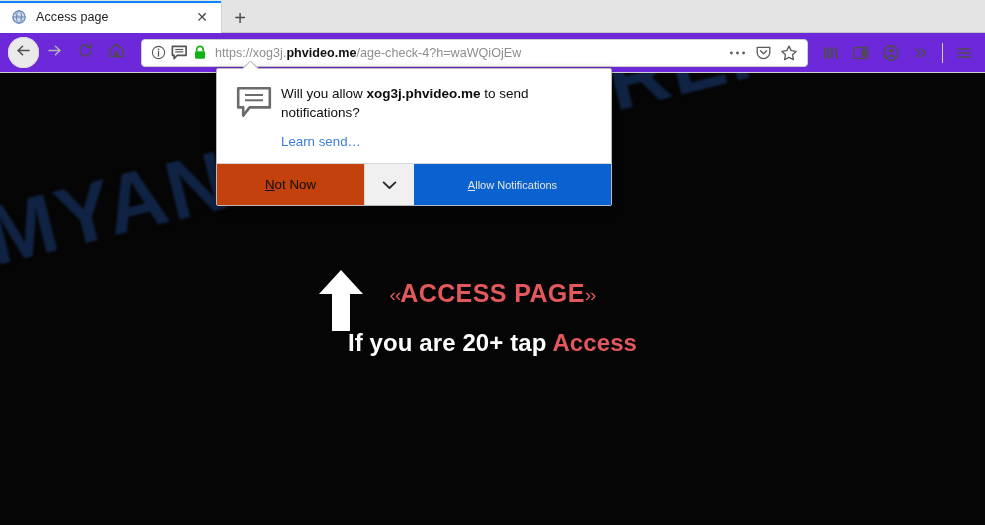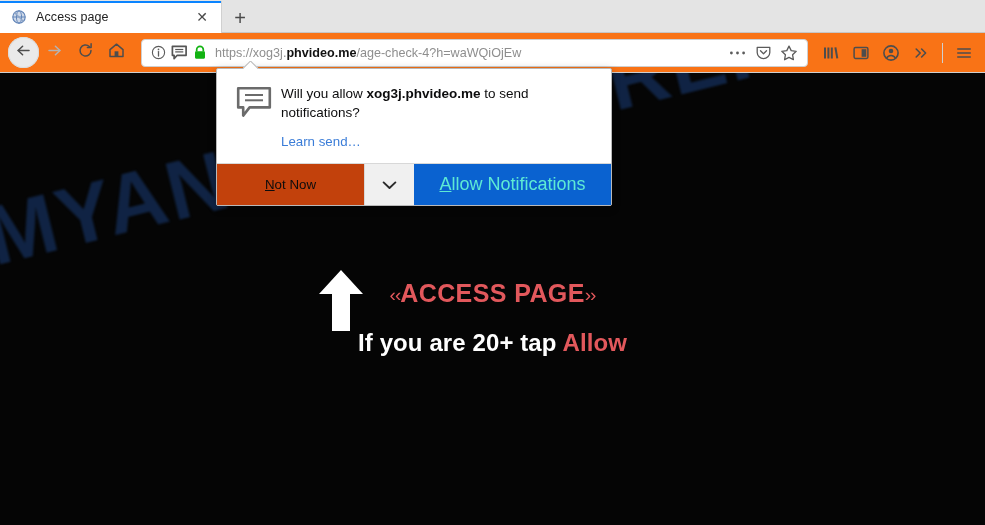--- a/index.html
+++ b/index.html
@@ -27,21 +27,21 @@
   .tab-close{
     width:22px;height:22px;margin-right:8px;flex:0 0 auto;display:flex;align-items:center;justify-content:center;
     color:#4a4a4a;font-size:14px;line-height:1;border-radius:3px;
   }
   .newtab{
     width:32px;height:30px;display:flex;align-items:center;justify-content:center;
     color:#4a4a4a;font-size:20px;line-height:1;font-weight:400;margin-left:2px;
   }
 
   
-  .navbar{height:39px;background:#f97316;display:flex;align-items:center;position:relative;flex:0 0 auto;border-bottom:1px solid #cfcfcf;}
+  .navbar{height:39px;background:#6d28d9;display:flex;align-items:center;position:relative;flex:0 0 auto;border-bottom:1px solid #cfcfcf;}
   .navbtn{width:31px;height:31px;display:flex;align-items:center;justify-content:center;flex:0 0 auto;color:#4d4d4d;}
   .navbtn.first{margin-left:8px;border-radius:50%;background:#eaeaea;box-shadow:inset 0 0 0 1px #dcdcdc;}
   .navbtn.disabled{color:#b4b4b4;}
 
   
   .urlbar{
     flex:1;height:28px;margin:0 8px 0 9px;background:#fff;border:1px solid #cfcfcf;border-radius:4px;
     display:flex;align-items:center;box-sizing:border-box;min-width:0;position:relative;
   }
   .ub-icon{flex:0 0 auto;display:flex;align-items:center;justify-content:center;}
@@ -118,21 +118,21 @@
     flex:1;background:#c2410c;display:flex;align-items:center;justify-content:center;
     font-size:13.3px;color:#0c0c0d;border-right:1px solid #d8d8d8;box-sizing:border-box;
   }
   .btn-notnow u{text-decoration:underline;}
   .btn-caret{
     width:49px;background:#f0f0f0;display:flex;align-items:center;justify-content:center;color:#2a2a2a;
     box-sizing:border-box;
   }
   .btn-allow{
     width:197px;background:#0a62d0;display:flex;align-items:center;justify-content:center;
-    font-size:18px;color:#5eead4;box-sizing:border-box;
+    font-size:11px;color:#e5e5e5;box-sizing:border-box;
   }
   .btn-allow u{text-decoration:underline;}
 </style>
 </head>
 <body>
 
 <div class="browser">
 
   <div class="tabstrip">
     <div class="tab">
@@ -279,21 +279,21 @@
       <svg width="46" height="62" viewBox="0 0 46 62">
         <polygon points="23,1 45,25 32,25 32,62 14,62 14,25 1,25" fill="#ffffff"></polygon>
       </svg>
     </span>
 
     <div class="access-line">
       <span class="chev">‹‹</span><span>ACCESS PAGE</span><span class="chev">››</span>
     </div>
 
     <div class="tap-line">
-      <span>If you are 20+ tap </span><span class="red">Allow</span>
+      <span>If you are 20+ tap </span><span class="red">Access</span>
     </div>
 
   </div>
 
   <div class="notif-popup">
     <div class="notif-tail"></div>
 
     <div class="notif-body">
       <span class="notif-icon">
         <svg width="36" height="34" viewBox="0 0 36 34">

